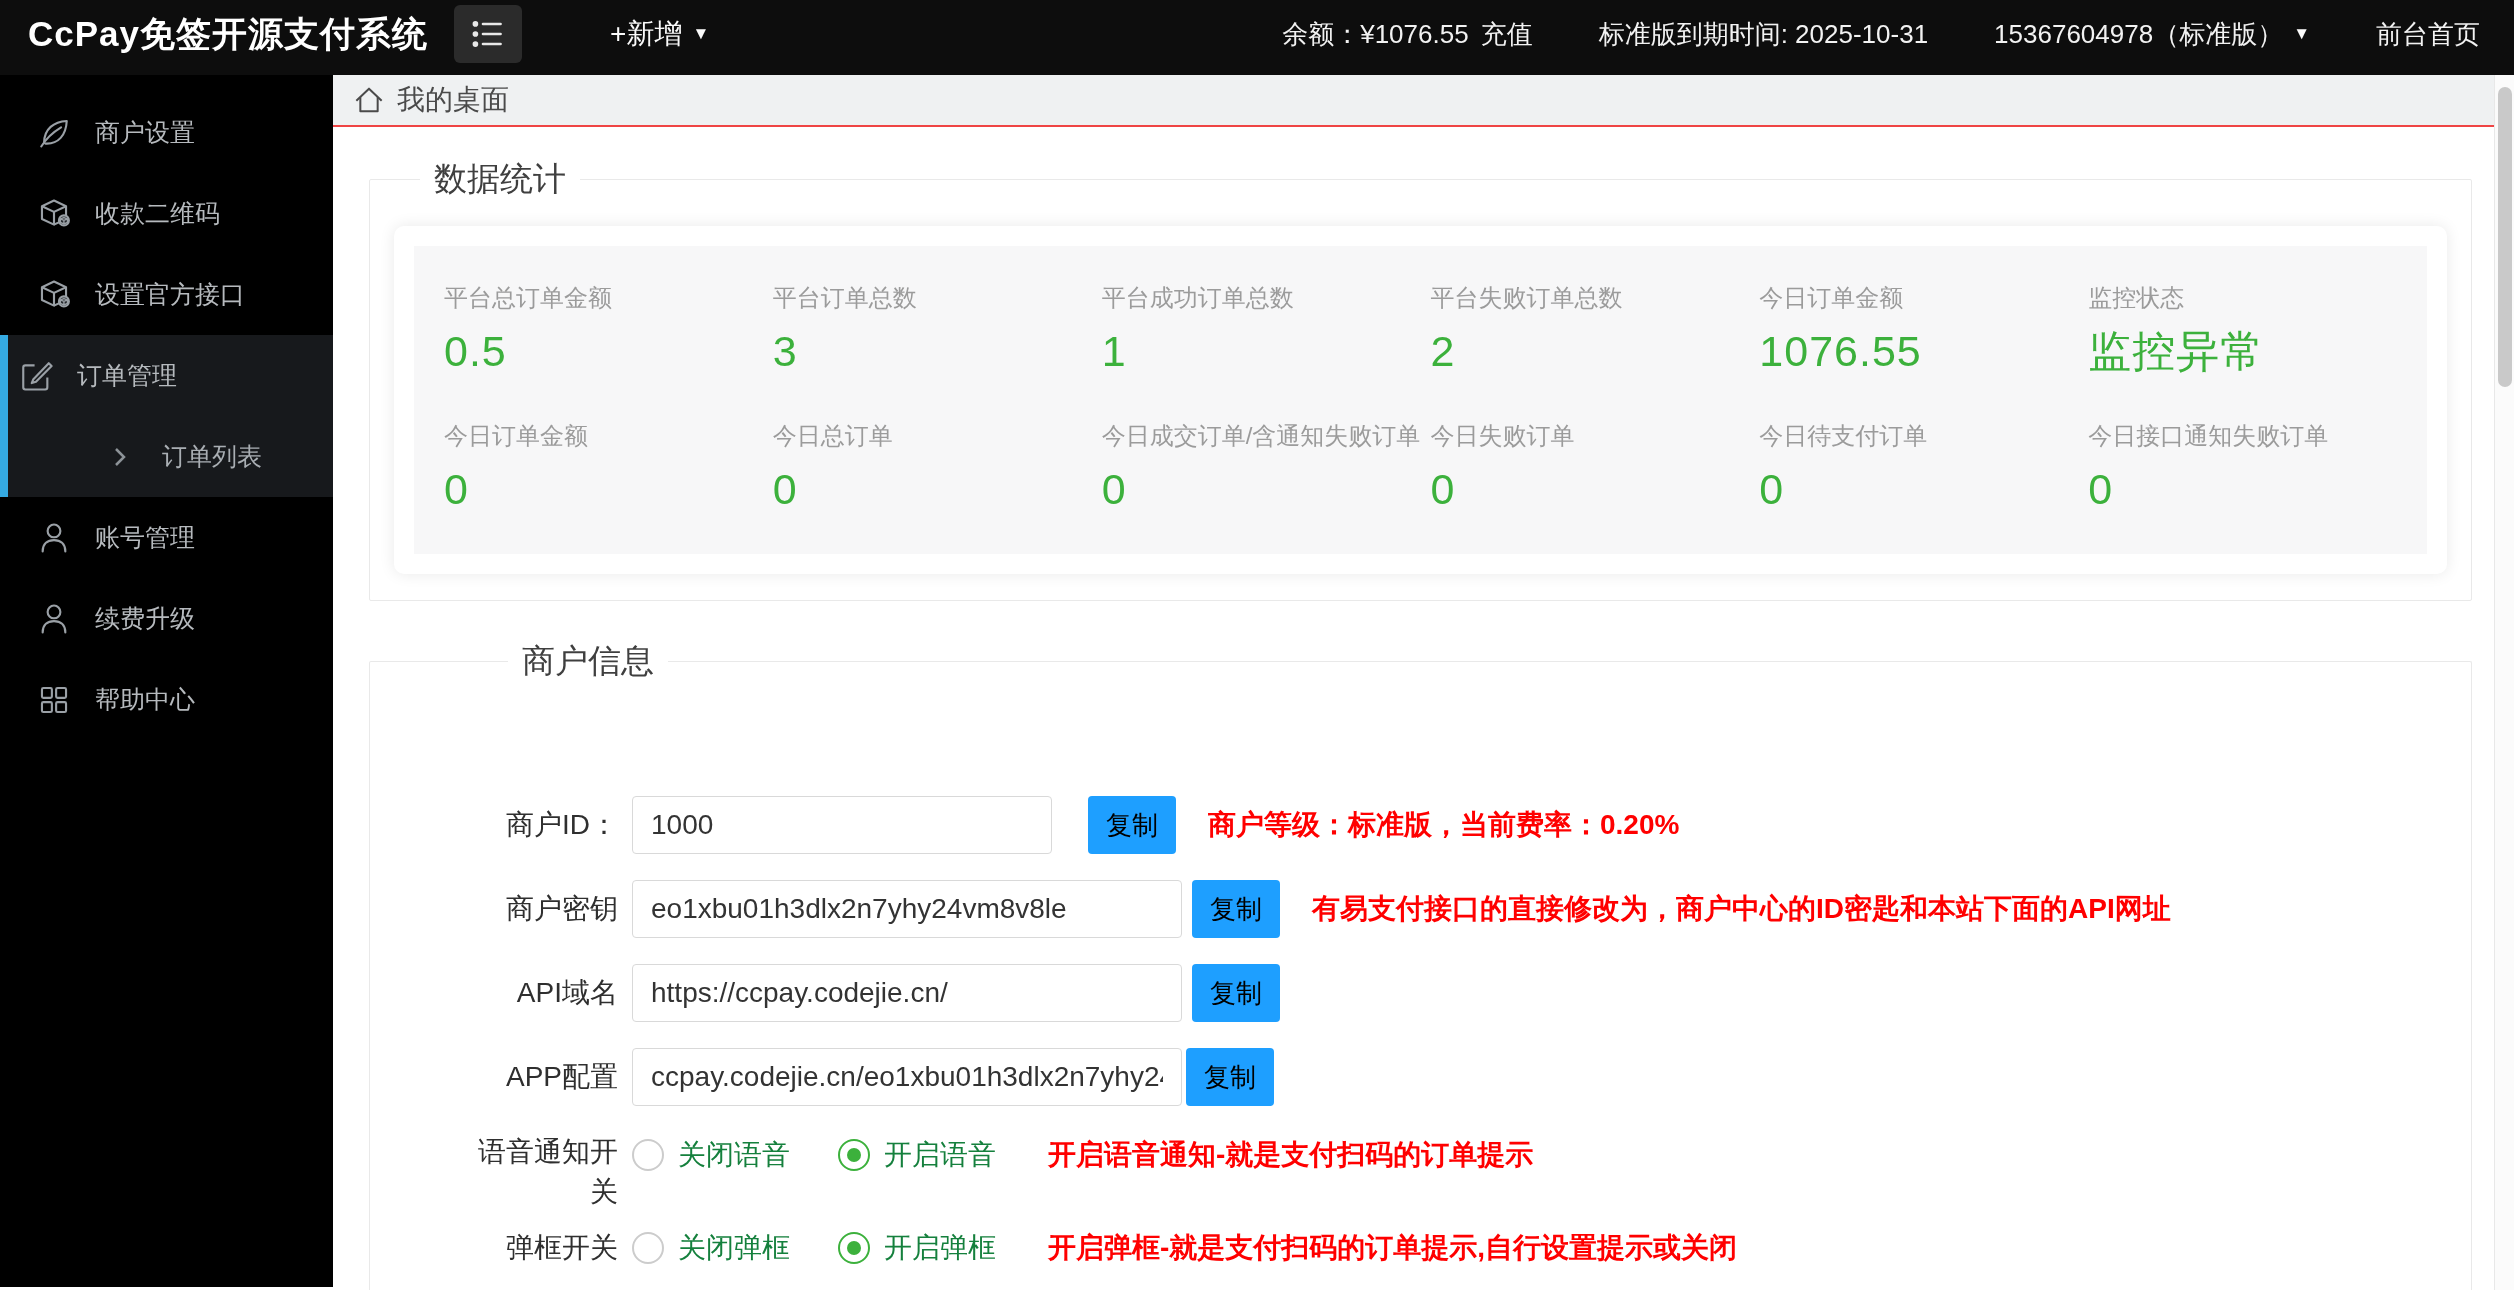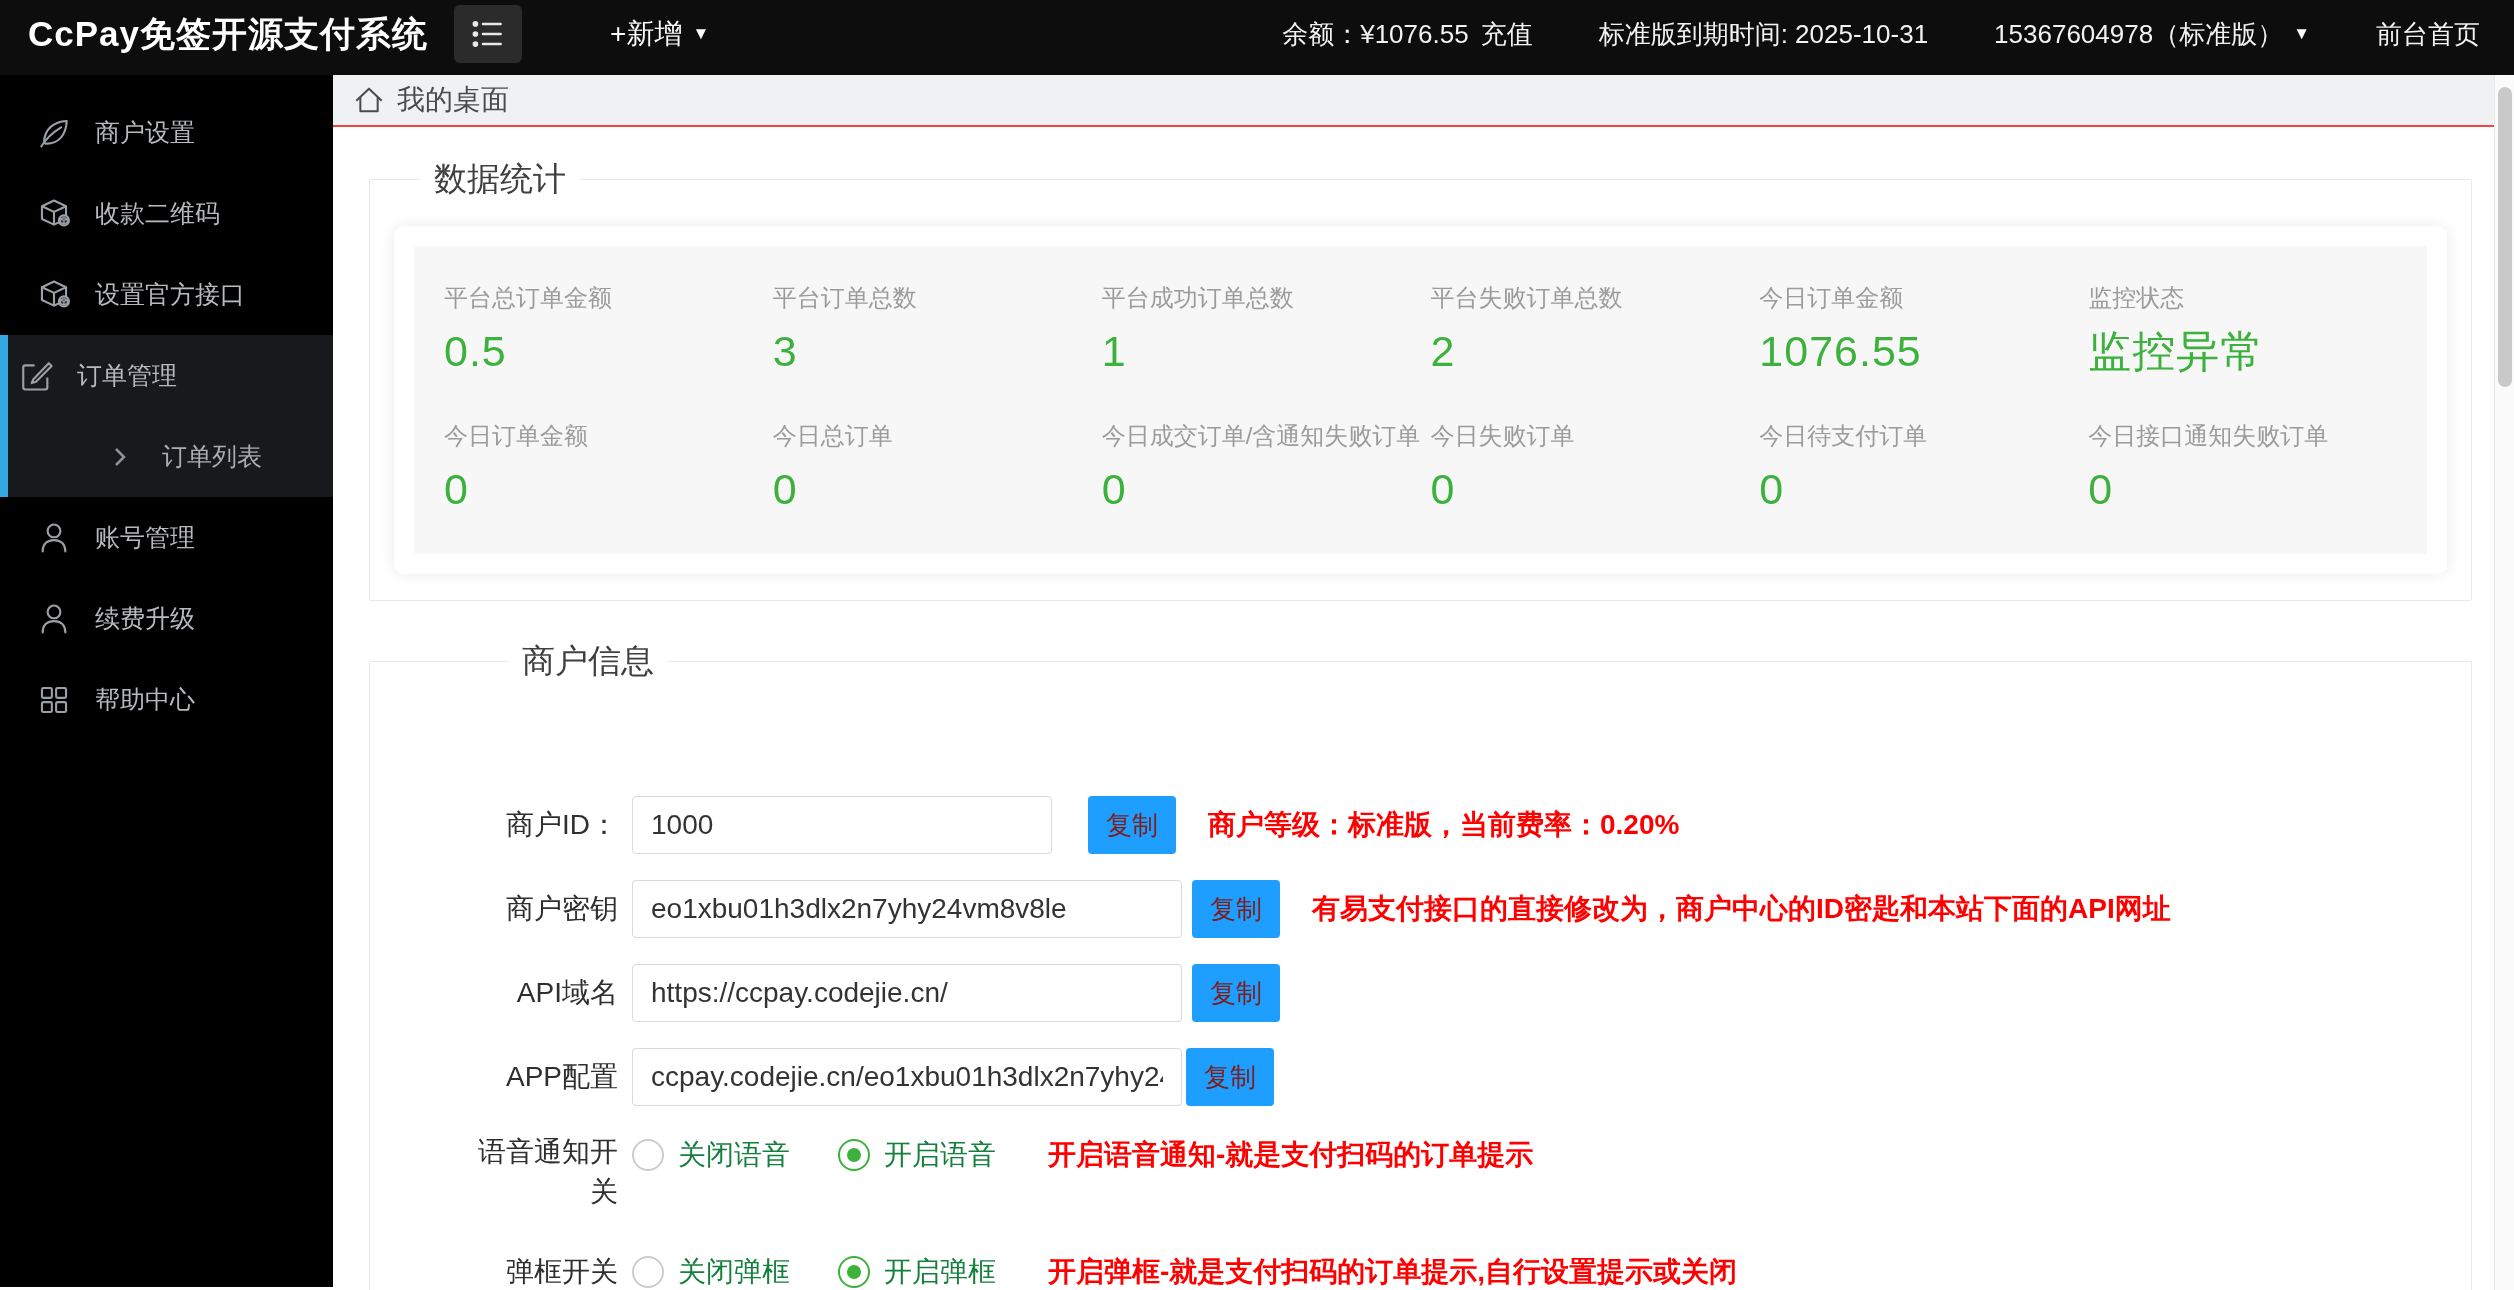--- a/index.html
+++ b/index.html
@@ -79,38 +79,38 @@
     margin-right:14px; line-height:40px; flex:none;
   }
   .f-input {
     height:58px; border:1px solid #d9d9d9; border-radius:4px;
     font-size:28px; color:#333; padding:0 18px; background:#fff; outline:none;
     font-family:"Liberation Sans","DejaVu Sans",sans-serif;
   }
   .w-id   { width:420px; }
   .w-std  { width:550px; }
   .copy-btn {
-    height:58px; width:88px; background:#1E9FFF; color:#7f1d1d; border:none;
+    height:58px; width:88px; background:#1E9FFF; color:#000000; border:none;
     border-radius:4px; font-size:26px; cursor:pointer; flex:none;
     font-family:inherit;
   }
   .ml-big { margin-left:36px; } .ml-sm { margin-left:10px; } .ml-xs { margin-left:4px; }
   .note { color:#ff0000; font-weight:700; font-size:28px; margin-left:32px; white-space:nowrap; }
   .radio-group { display:flex; align-items:center; margin-right:48px; cursor:pointer; }
   .radio {
     width:32px; height:32px; border-radius:50%; border:2px solid #ccc;
     background:#fff; position:relative; flex:none;
   }
   .radio.checked { border-color:#3cb13c; }
   .radio.checked::after {
     content:""; position:absolute; left:7px; top:7px; right:7px; bottom:7px;
     border-radius:50%; background:#3cb13c;
   }
   .radio-label { margin-left:14px; font-size:28px; color:#15803d; white-space:nowrap; }
-  .row-voice { align-items:flex-start; margin-bottom:40px; }
+  .row-voice { align-items:flex-start; margin-bottom:16px; }
   .row-voice .radio-group, .row-voice .note { margin-top:4px; }
   
   .scrollbar-track {
     position:absolute; top:75px; right:0; bottom:0; width:20px;
     background:#fbfbfb; border-left:1px solid #e8e8e8; z-index:9;
   }
   .scrollbar-thumb {
     position:absolute; top:12px; left:3px; width:14px; height:300px;
     background:#c9c9c9; border-radius:7px;
   }

